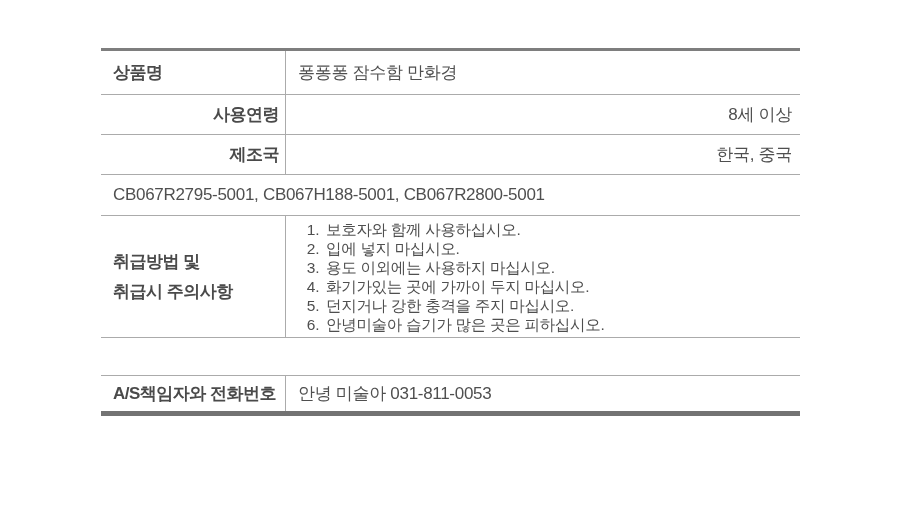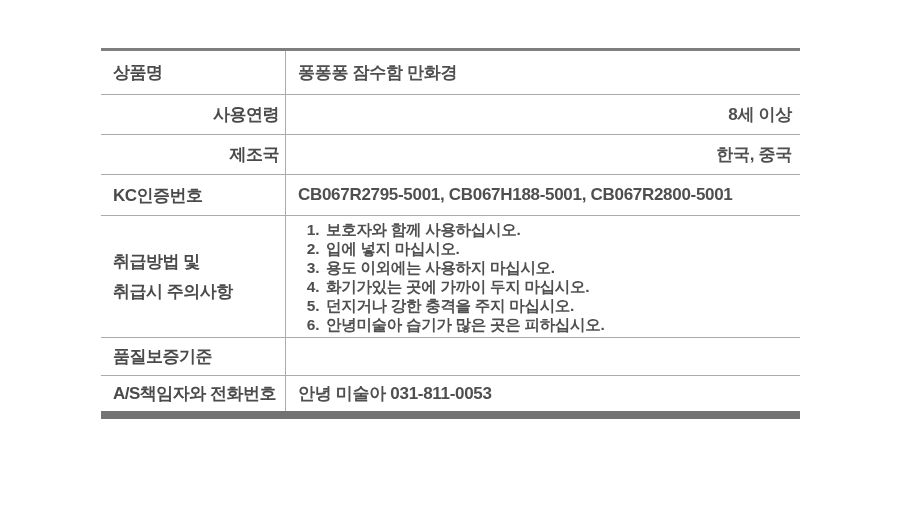--- a/index.html
+++ b/index.html
@@ -7,21 +7,21 @@
     width: 900px; height: 506px;
     background: #ffffff;
     font-family: "Liberation Sans", "DejaVu Sans", sans-serif;
     overflow: hidden;
   }
   .info-table {
     position: absolute;
     left: 101px; top: 48px;
     width: 699px;
     border-top: 3px solid #7e7e7e;
-    border-bottom: 8px solid #737373;
+    border-bottom: 5px solid #737373;
   }
   .row {
     display: flex;
     align-items: stretch;
     border-bottom: 1px solid #ababab;
   }
   .row:last-child { border-bottom: none; }
   .cell-label {
     width: 185px;
     flex: 0 0 185px;
@@ -39,21 +39,20 @@
   .cell-value {
     flex: 1 1 auto;
     display: flex;
     flex-direction: column;
     justify-content: center;
     padding-left: 12px;
     padding-right: 8px;
     font-size: 17px;
     color: #4f4f4f;
     letter-spacing: -0.3px;
-    font-weight: bold;
   }
   .h44 { height: 44px; }
   .h40 { height: 40px; text-align: right; }
   .h41 { height: 41px; }
   .h122 { height: 122px; }
   .h38 { height: 38px; }
   .h35 { height: 35px; }
   .label-line { line-height: 30px; }
   ol.precautions {
     list-style: none;
@@ -88,21 +87,20 @@
     <div class="cell-value">8세 이상</div>
   </div>
 
   <div class="row h40">
     <div class="cell-label">제조국</div>
     <div class="cell-value">한국, 중국</div>
   </div>
 
 
   <div class="row h41">
-    <div class="cell-label">KC인증번호</div>
     <div class="cell-value">CB067R2795-5001, CB067H188-5001, CB067R2800-5001</div>
   </div>
 
   <div class="row h122">
     <div class="cell-label">
       <span class="label-line">취급방법 및</span>
       <span class="label-line">취급시 주의사항</span>
     </div>
     <div class="cell-value">
       <ol class="precautions">
@@ -110,21 +108,20 @@
         <li>입에 넣지 마십시오.</li>
         <li>용도 이외에는 사용하지 마십시오.</li>
         <li>화기가있는 곳에 가까이 두지 마십시오.</li>
         <li>던지거나 강한 충격을 주지 마십시오.</li>
         <li>안녕미술아 습기가 많은 곳은 피하십시오.</li>
       </ol>
     </div>
   </div>
 
   <div class="row h38">
-    <div class="cell-label">품질보증기준</div>
   </div>
 
   <div class="row h35">
     <div class="cell-label">A/S책임자와 전화번호</div>
     <div class="cell-value">안녕 미술아 031-811-0053</div>
   </div>
 
 </div>
 
 </body></html>

